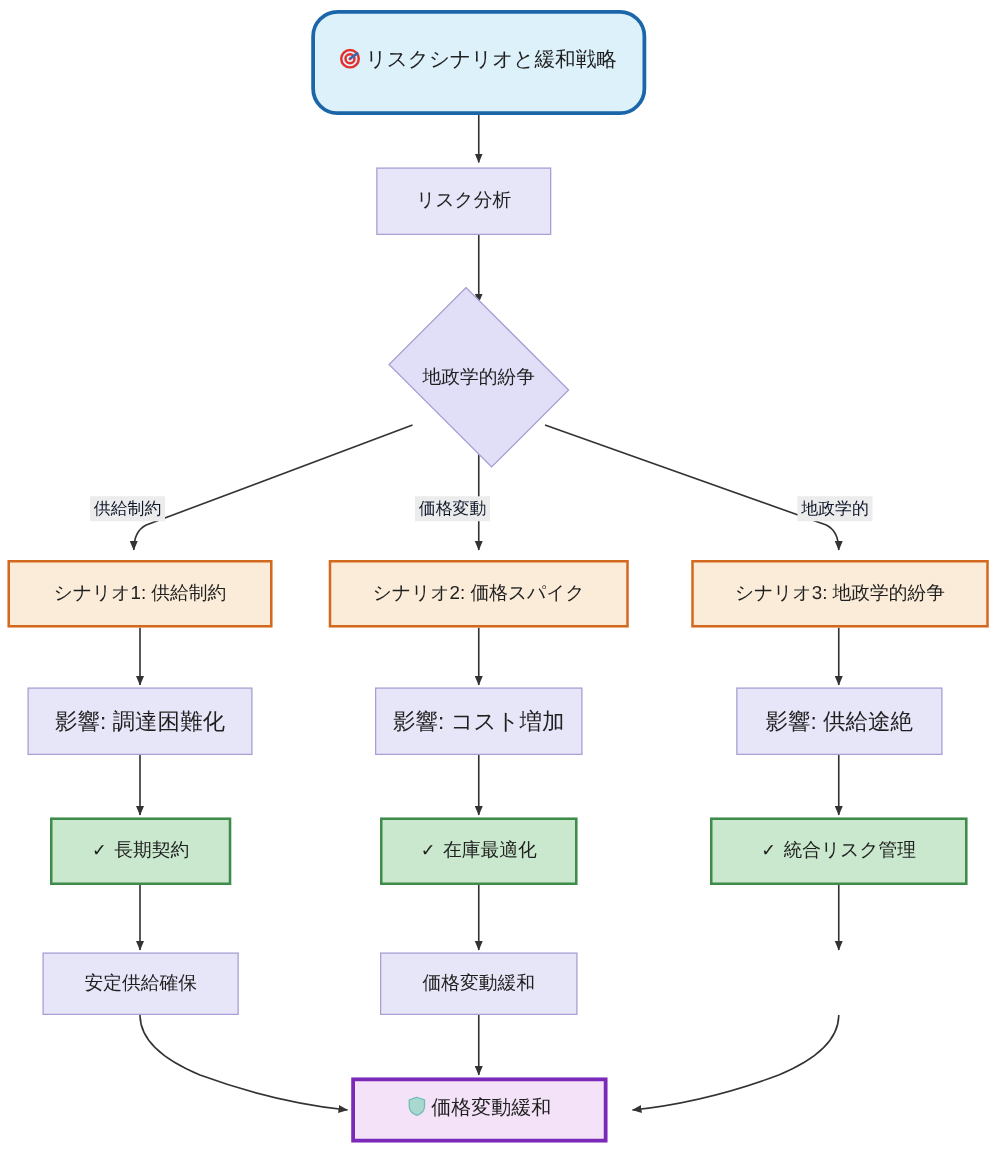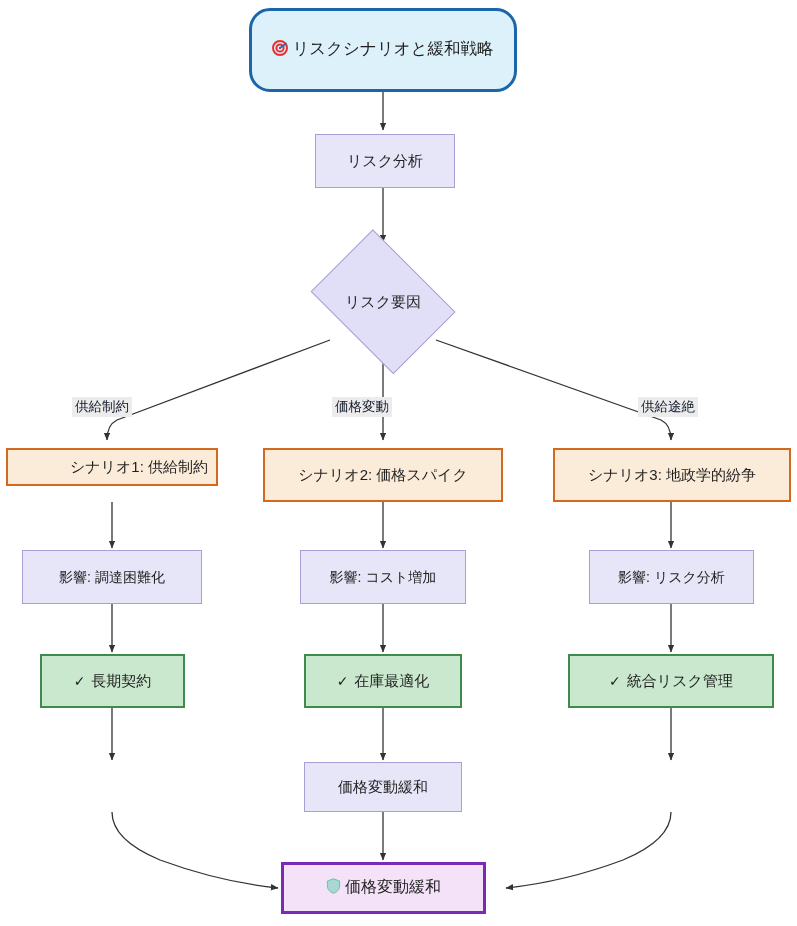--- a/index.html
+++ b/index.html
@@ -51,21 +51,21 @@
   }
   .n-scenario {
     background: #fbecd9;
     border: 2.2px solid #d2691e;
     font-size: 15px;
     padding: 2px 8px;
   }
   .n-impact {
     background: #e7e5f8;
     border: 1.4px solid #a99fd4;
-    font-size: 14px;
+    font-size: 18px;
     padding: 2px 6px;
   }
   .n-mitigation {
     background: #c9e8cd;
     border: 2px solid #3f8b4b;
     font-size: 15px;
     padding: 2px 8px;
   }
   .n-outcome {
     background: #e7e5f8;
@@ -168,65 +168,68 @@
         <svg width="16" height="16" viewBox="0 0 16 16">
           <circle cx="8" cy="8" r="7" fill="none" stroke="#e53030" stroke-width="2"></circle>
           <circle cx="8" cy="8" r="3.6" fill="none" stroke="#e53030" stroke-width="2"></circle>
           <circle cx="8" cy="8" r="1.2" fill="#e53030"></circle>
           <path d="M8,8 L14.5,3.2" stroke="#2a6db5" stroke-width="2"></path>
         </svg>
       </span><span>リスクシナリオと緩和戦略</span>
     </span>
   </div>
 
-  <div class="node n-process" style="left:315px; top:134px; width:140px; height:54px;">
+  <div class="node n-process" style="left:301px; top:134px; width:140px; height:54px;">
     <span>リスク分析</span>
   </div>
 
   <div class="node n-decision" style="left:303px; top:242px; width:160px; height:120px;">
     <span class="diamond-shape"></span>
-    <span class="diamond-label">リスク要因</span>
+    <span class="diamond-label">地政学的紛争</span>
   </div>
 
   <div class="edge-label" style="left:72px; top:397px;">供給制約</div>
   <div class="edge-label" style="left:332px; top:397px;">価格変動</div>
-  <div class="edge-label" style="left:638px; top:397px;">供給途絶</div>
-
-  <div class="node n-scenario" style="left:6px; top:448px; width:212px; height:38px;justify-content:flex-end;">
+  <div class="edge-label" style="left:638px; top:397px;">地政学的</div>
+
+  <div class="node n-scenario" style="left:6px; top:448px; width:212px; height:54px;">
     <span>シナリオ1: 供給制約</span>
   </div>
   <div class="node n-impact" style="left:22px; top:550px; width:180px; height:54px;">
     <span>影響: 調達困難化</span>
   </div>
   <div class="node n-mitigation" style="left:40px; top:654px; width:145px; height:54px;">
     <span>
       <span class="check">✓</span><span>長期契約</span>
     </span>
   </div>
+  <div class="node n-outcome" style="left:34px; top:762px; width:157px; height:50px;">
+    <span>安定供給確保</span>
+  </div>
 
   <div class="node n-scenario" style="left:263px; top:448px; width:240px; height:54px;">
     <span>シナリオ2: 価格スパイク</span>
   </div>
   <div class="node n-impact" style="left:300px; top:550px; width:166px; height:54px;">
     <span>影響: コスト増加</span>
   </div>
   <div class="node n-mitigation" style="left:304px; top:654px; width:158px; height:54px;">
     <span>
       <span class="check">✓</span><span>在庫最適化</span>
     </span>
   </div>
   <div class="node n-outcome" style="left:304px; top:762px; width:158px; height:50px;">
     <span>価格変動緩和</span>
   </div>
 
   <div class="node n-scenario" style="left:553px; top:448px; width:238px; height:54px;">
     <span>シナリオ3: 地政学的紛争</span>
   </div>
   <div class="node n-impact" style="left:589px; top:550px; width:165px; height:54px;">
-    <span>影響: リスク分析</span>
+    <span>影響: 供給途絶</span>
   </div>
   <div class="node n-mitigation" style="left:568px; top:654px; width:206px; height:54px;">
     <span>
       <span class="check">✓</span><span>統合リスク管理</span>
     </span>
   </div>
 
   <div class="node n-final" style="left:281px; top:862px; width:205px; height:52px;">
     <span>
       <span class="ico">

